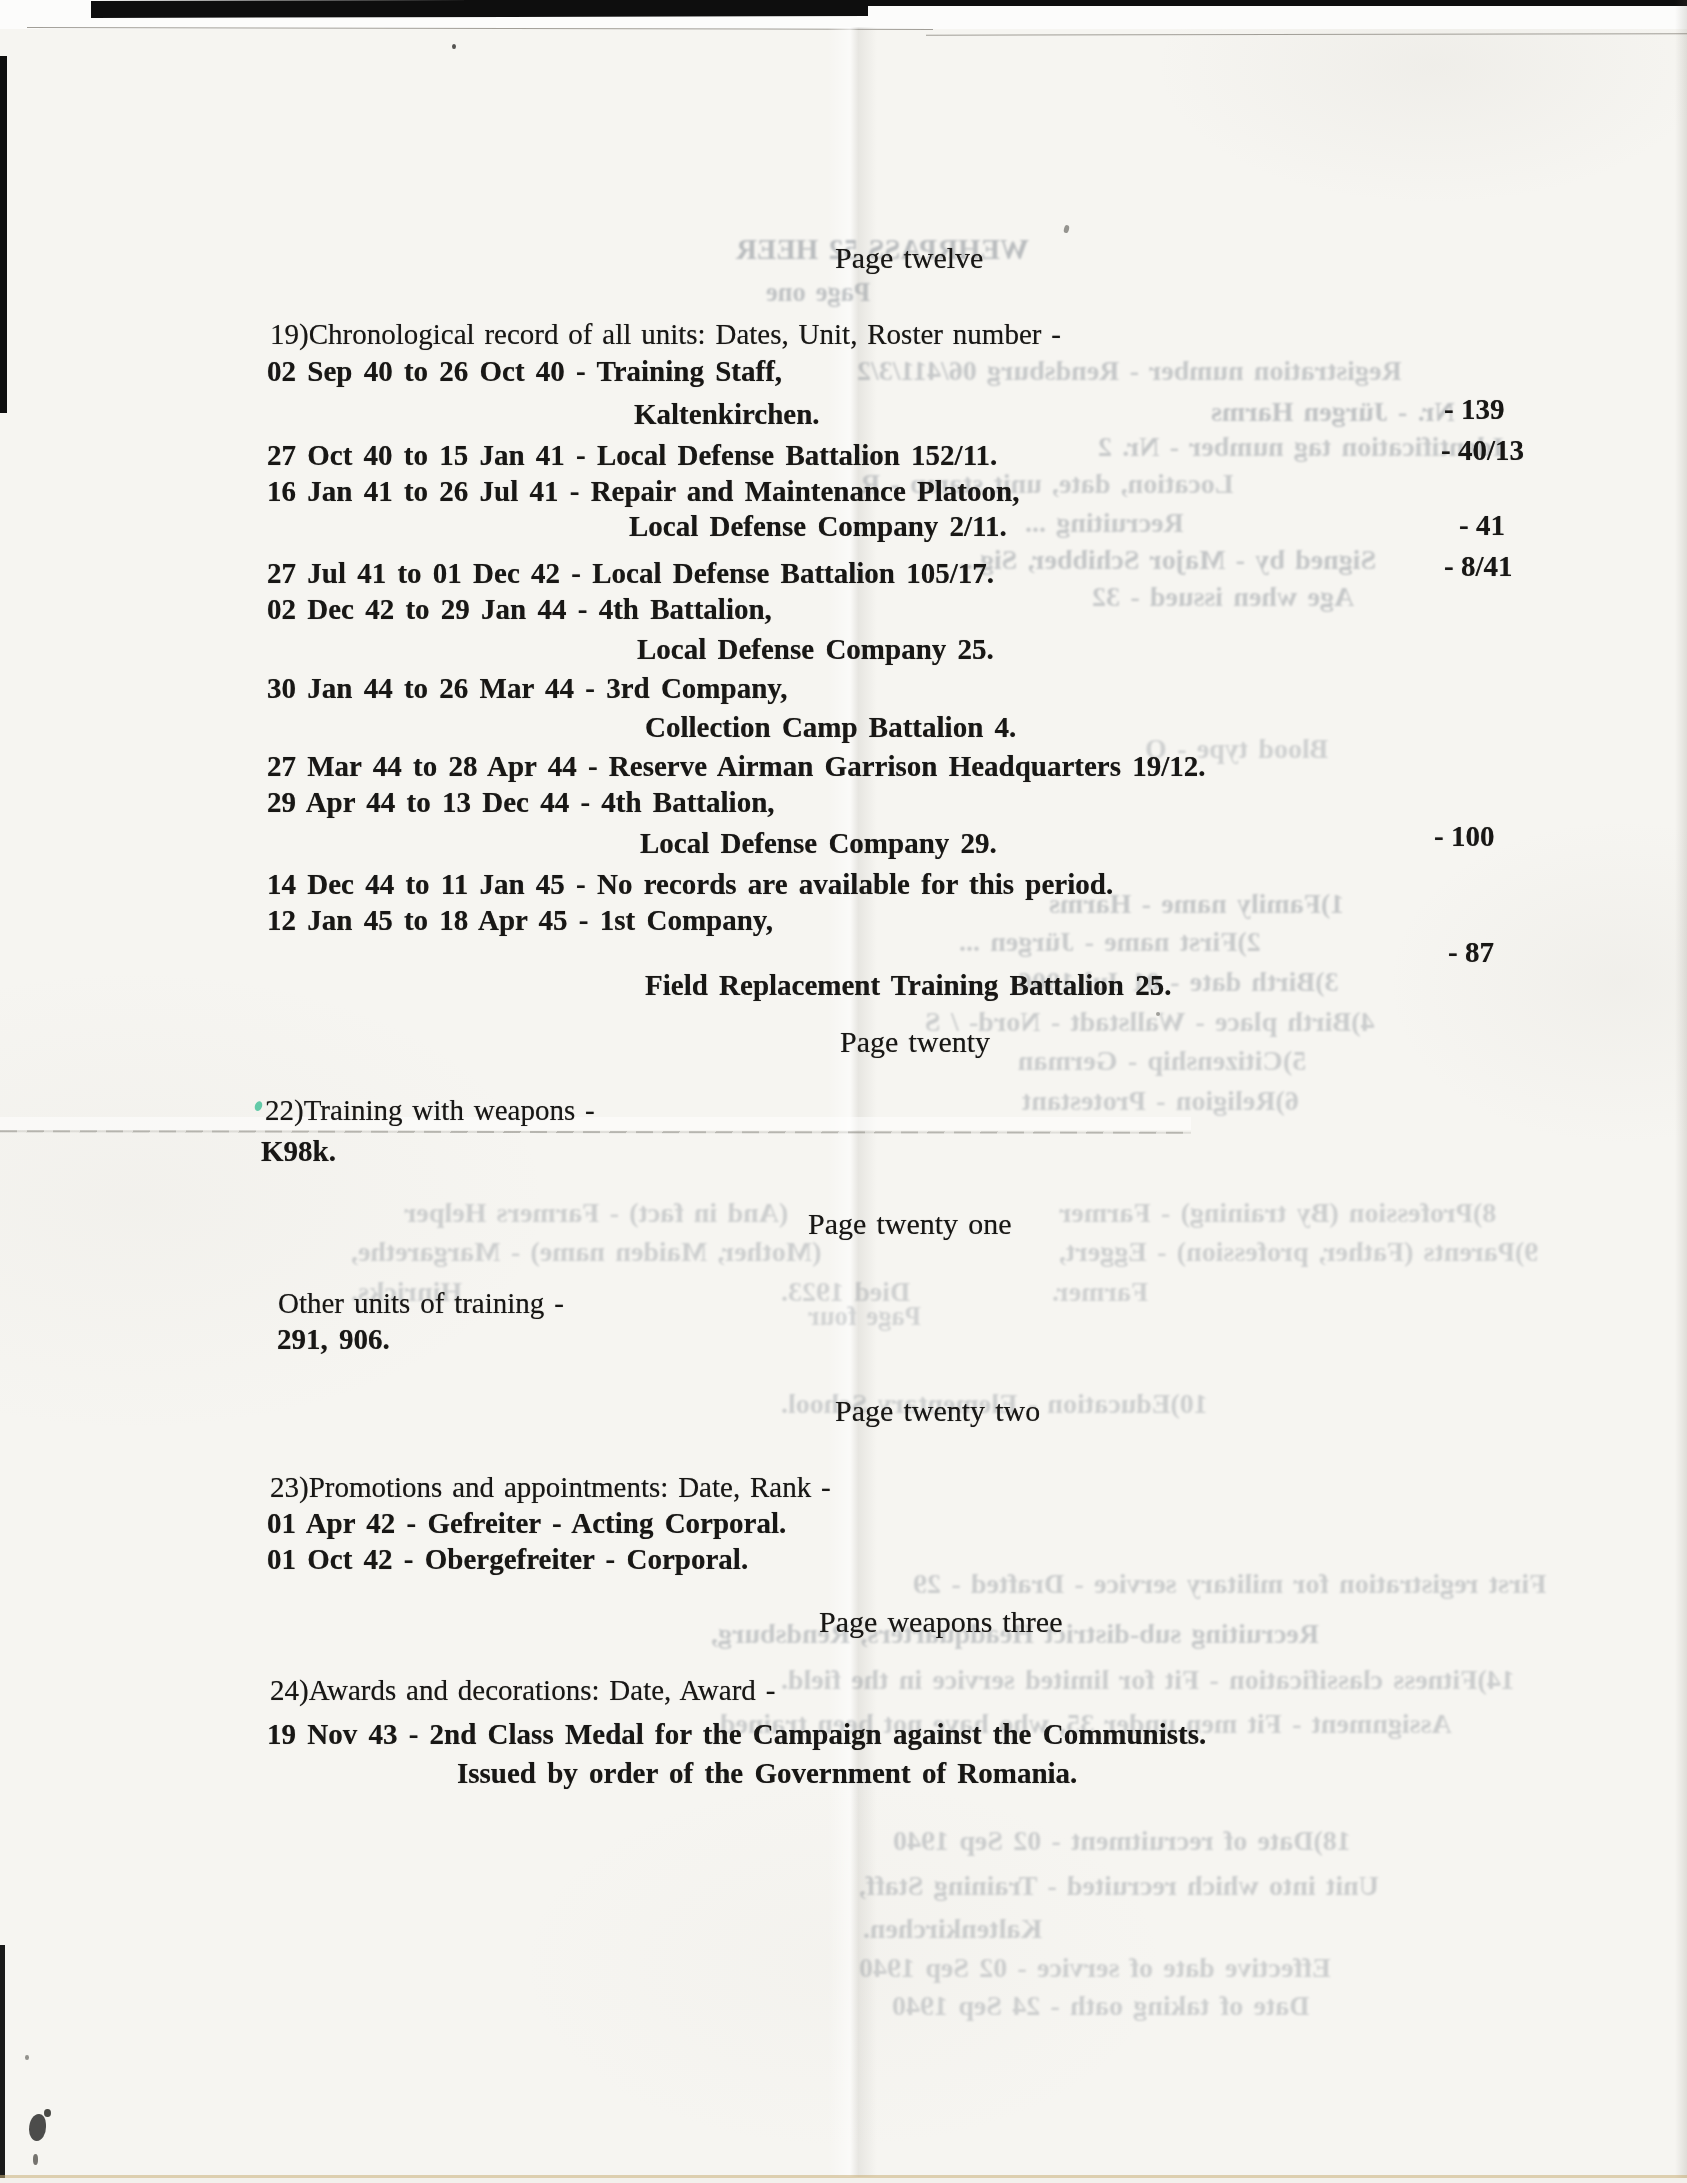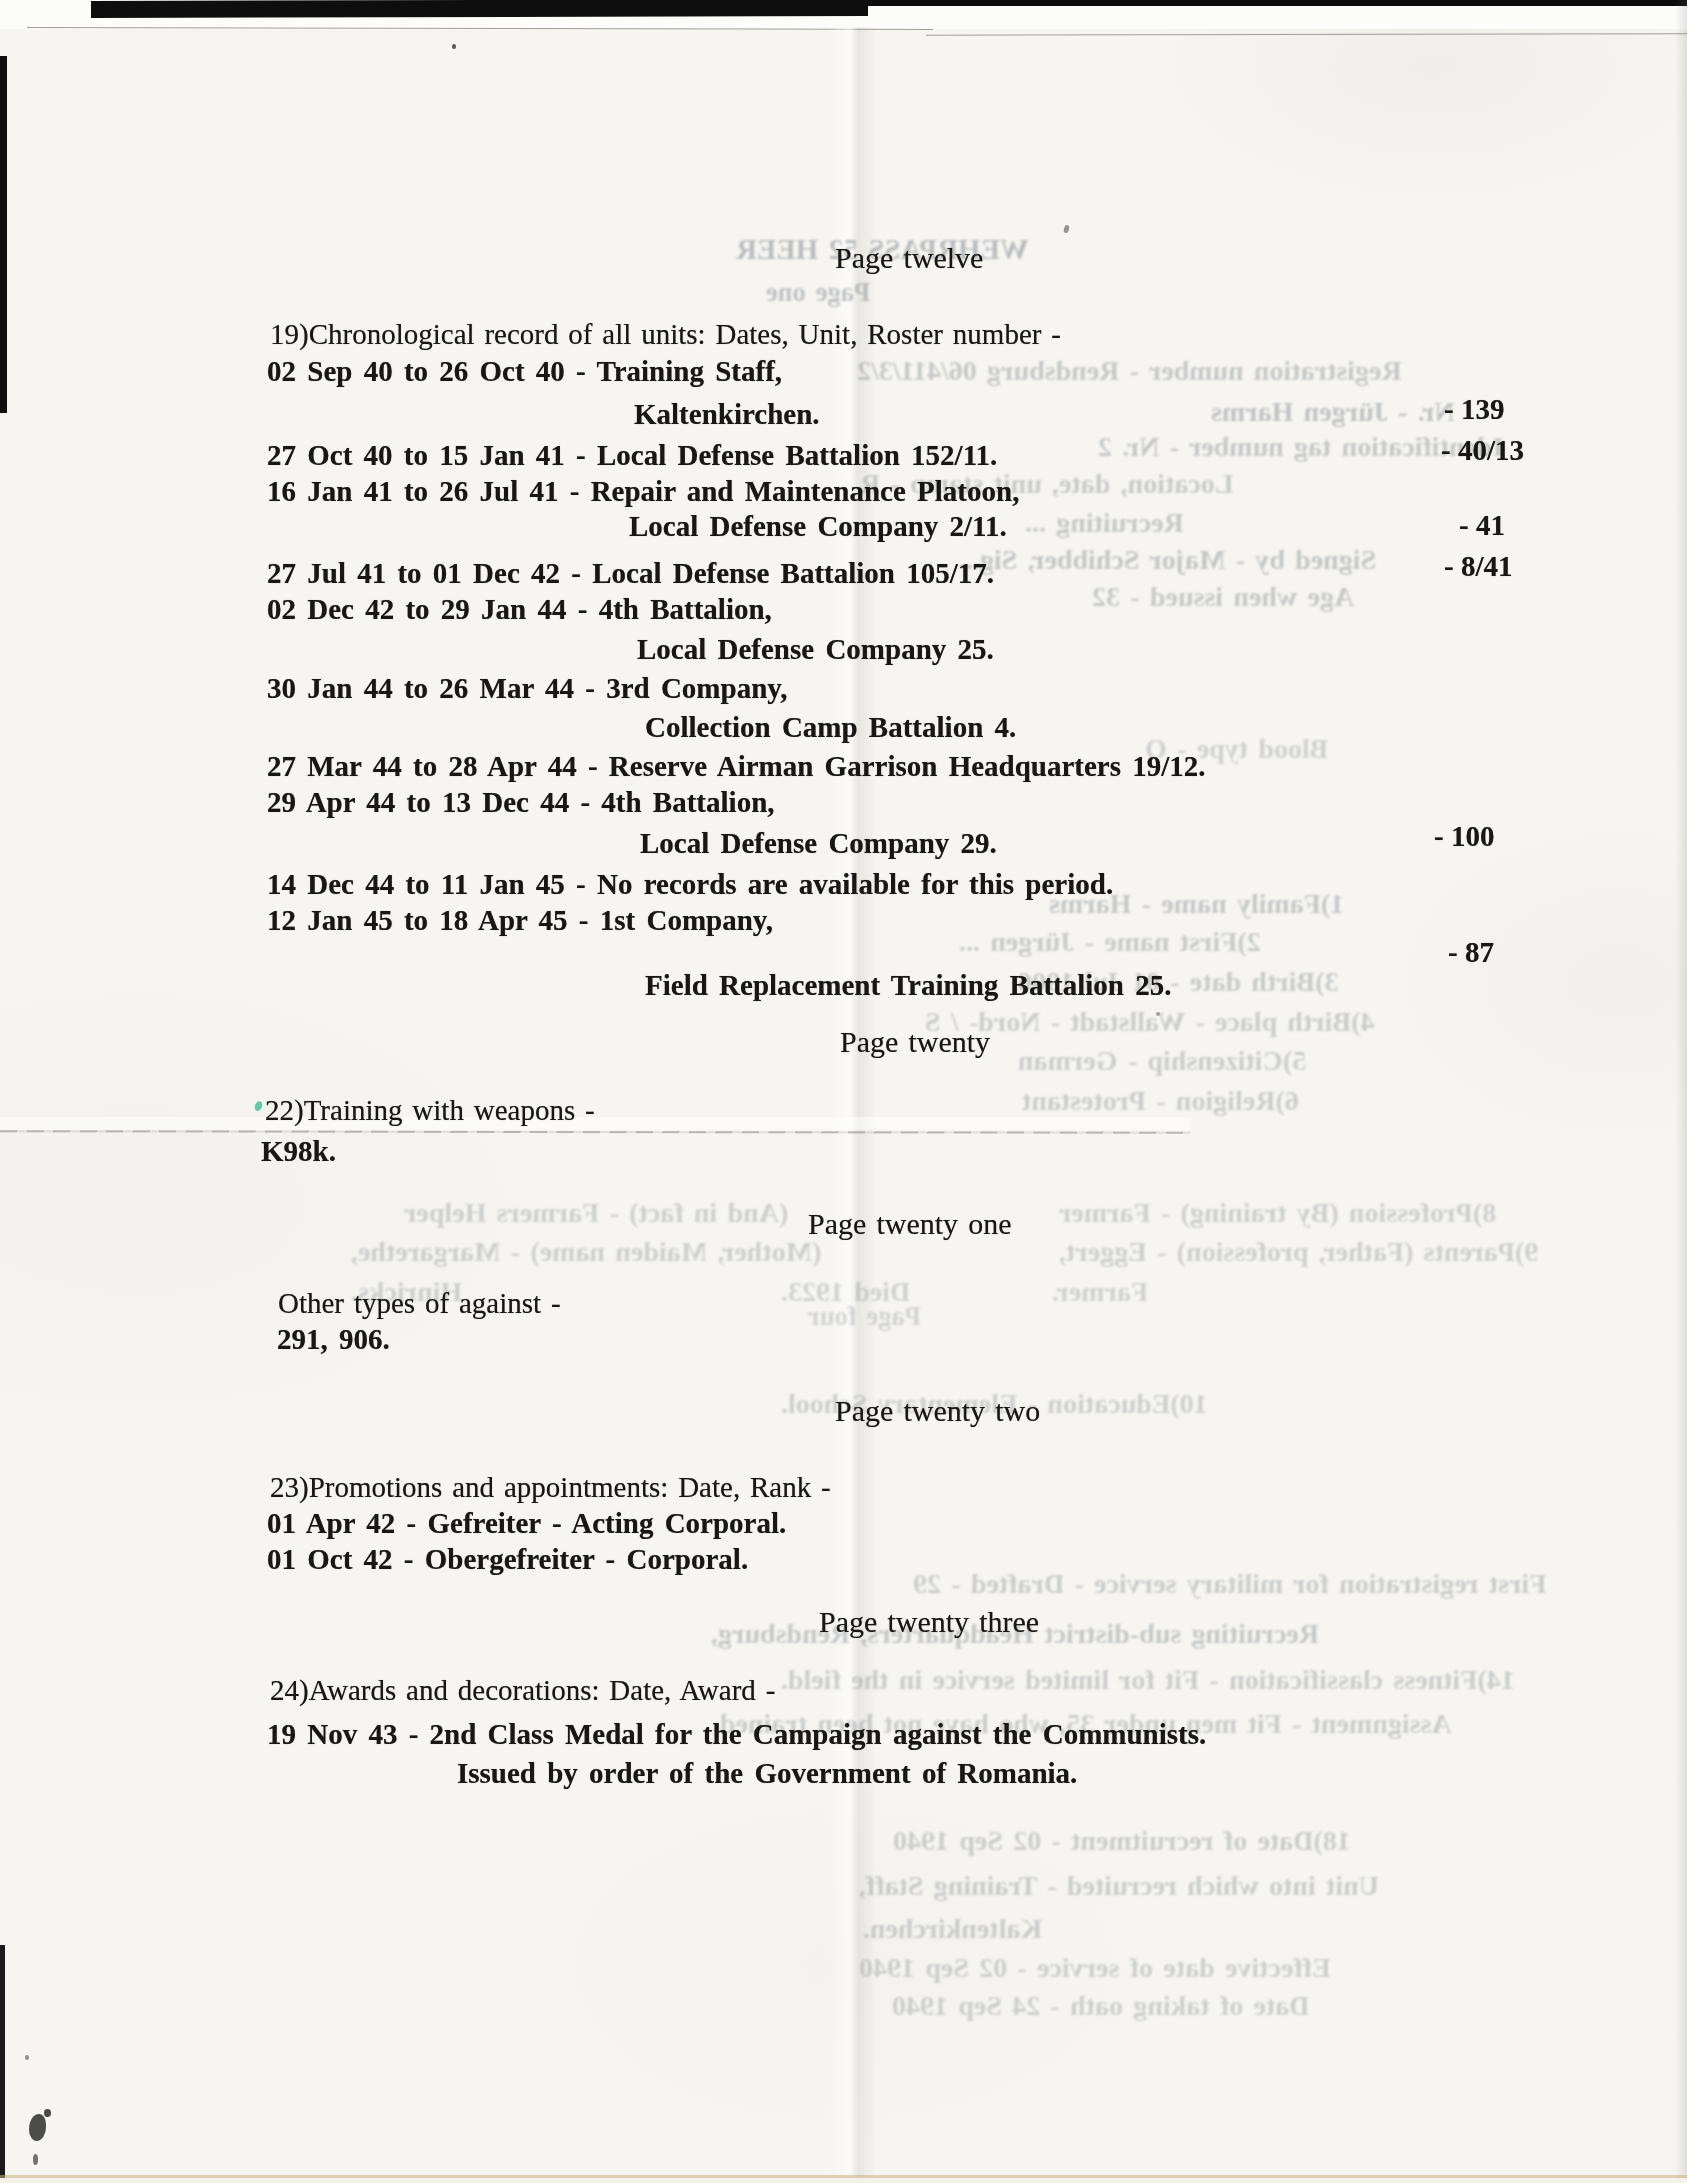--- a/index.html
+++ b/index.html
@@ -144,27 +144,27 @@
 
   <div class="ln b" style="left:267px;top:902px;">12 Jan 45 to 18 Apr 45 - 1st Company,</div>
   <div class="ln b" style="left:645px;top:939px;margin-top:28px;">Field Replacement Training Battalion 25.</div>
   <div class="ln roster" style="left:1448px;top:934px;">- 87</div>
 
   <div class="ln pg" style="left:840px;top:1024px;">Page twenty</div>
   <div class="ln h" style="left:265px;top:1092px;">22)Training with weapons -</div>
   <div class="ln b" style="left:261px;top:1133px;">K98k.</div>
 
   <div class="ln pg" style="left:808px;top:1206px;">Page twenty one</div>
-  <div class="ln h" style="left:278px;top:1285px;">Other types of against -</div>
+  <div class="ln h" style="left:278px;top:1285px;">Other units of training -</div>
   <div class="ln b" style="left:277px;top:1321px;">291, 906.</div>
 
   <div class="ln pg" style="left:835px;top:1393px;">Page twenty two</div>
   <div class="ln h" style="left:270px;top:1469px;">23)Promotions and appointments: Date, Rank -</div>
   <div class="ln b" style="left:267px;top:1505px;">01 Apr 42 - Gefreiter - Acting Corporal.</div>
   <div class="ln b" style="left:267px;top:1541px;">01 Oct 42 - Obergefreiter - Corporal.</div>
 
-  <div class="ln pg" style="left:819px;top:1604px;">Page twenty three</div>
+  <div class="ln pg" style="left:819px;top:1604px;">Page weapons three</div>
   <div class="ln h" style="left:270px;top:1672px;">24)Awards and decorations: Date, Award -</div>
   <div class="ln b" style="left:267px;top:1716px;">19 Nov 43 - 2nd Class Medal for the Campaign against the Communists.</div>
   <div class="ln b" style="left:457px;top:1755px;">Issued by order of the Government of Romania.</div>
 
 </div>
 
 
 </body></html>

